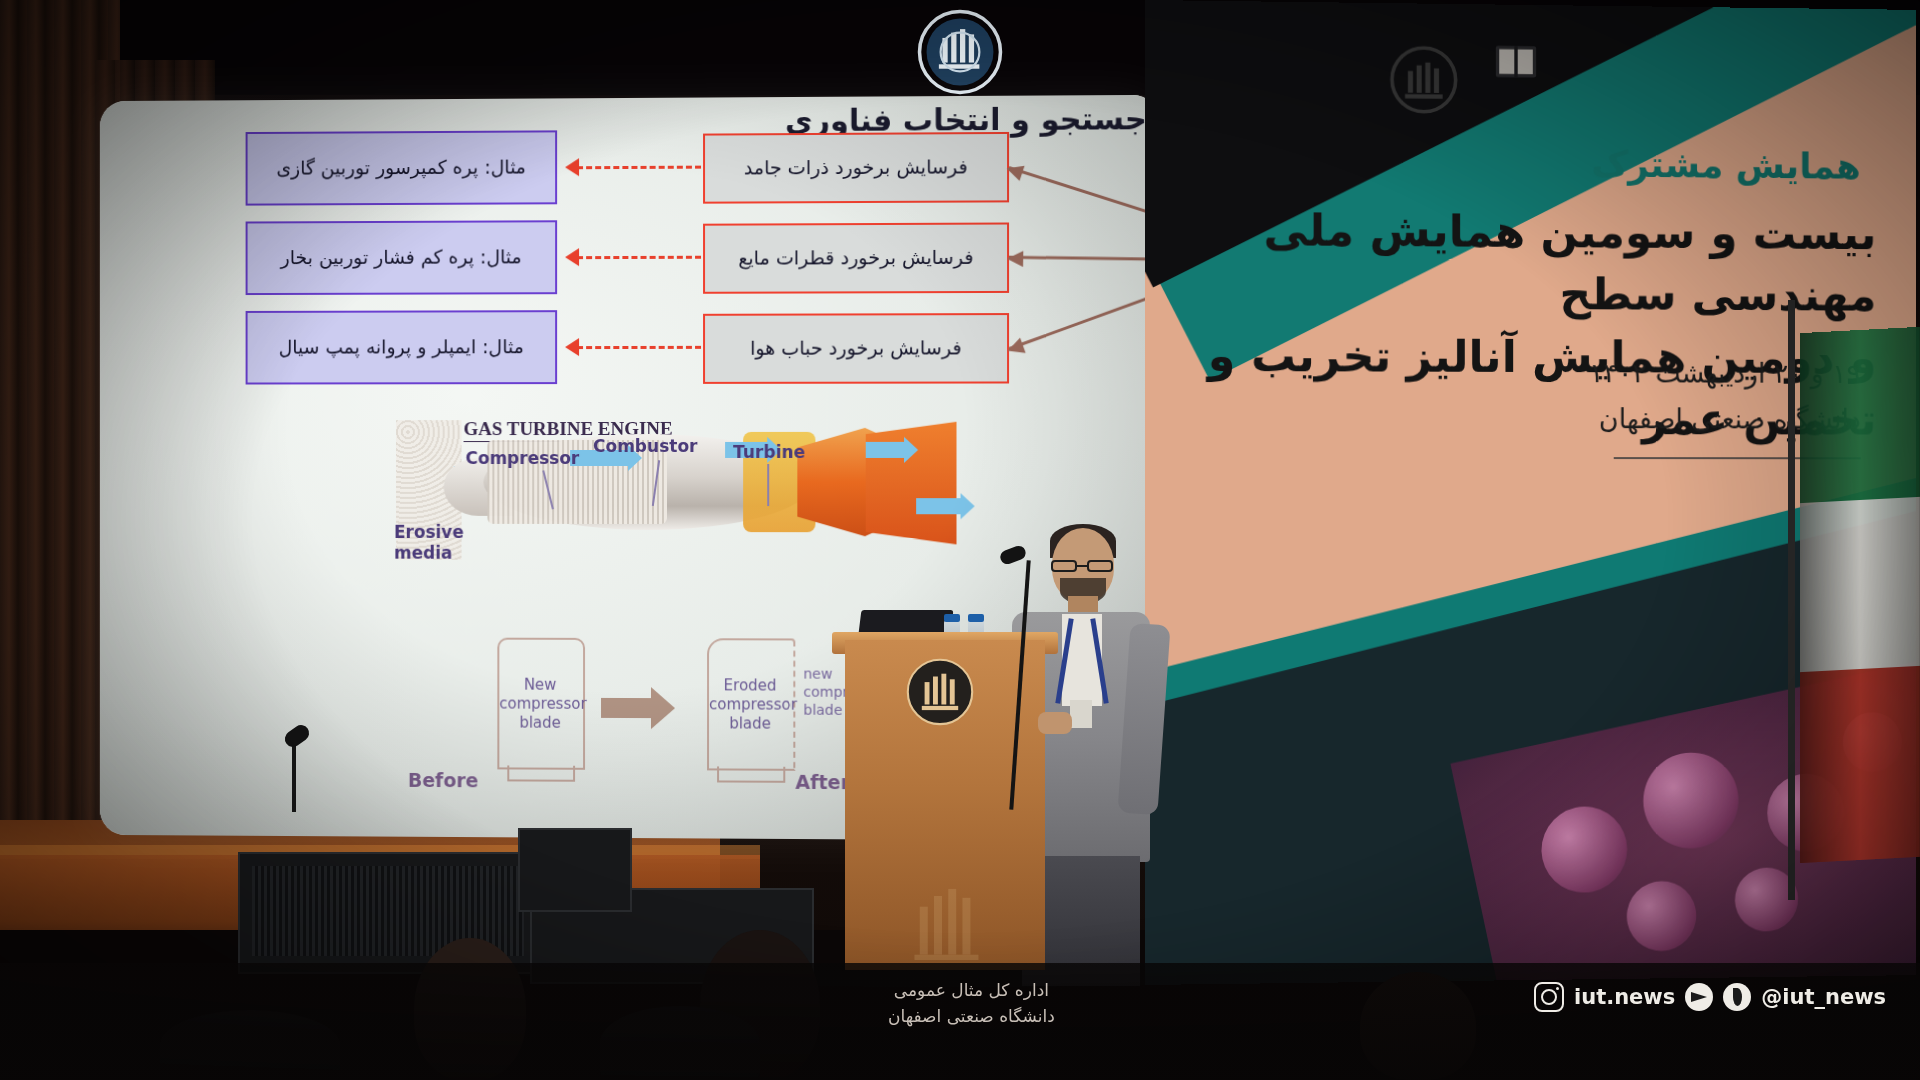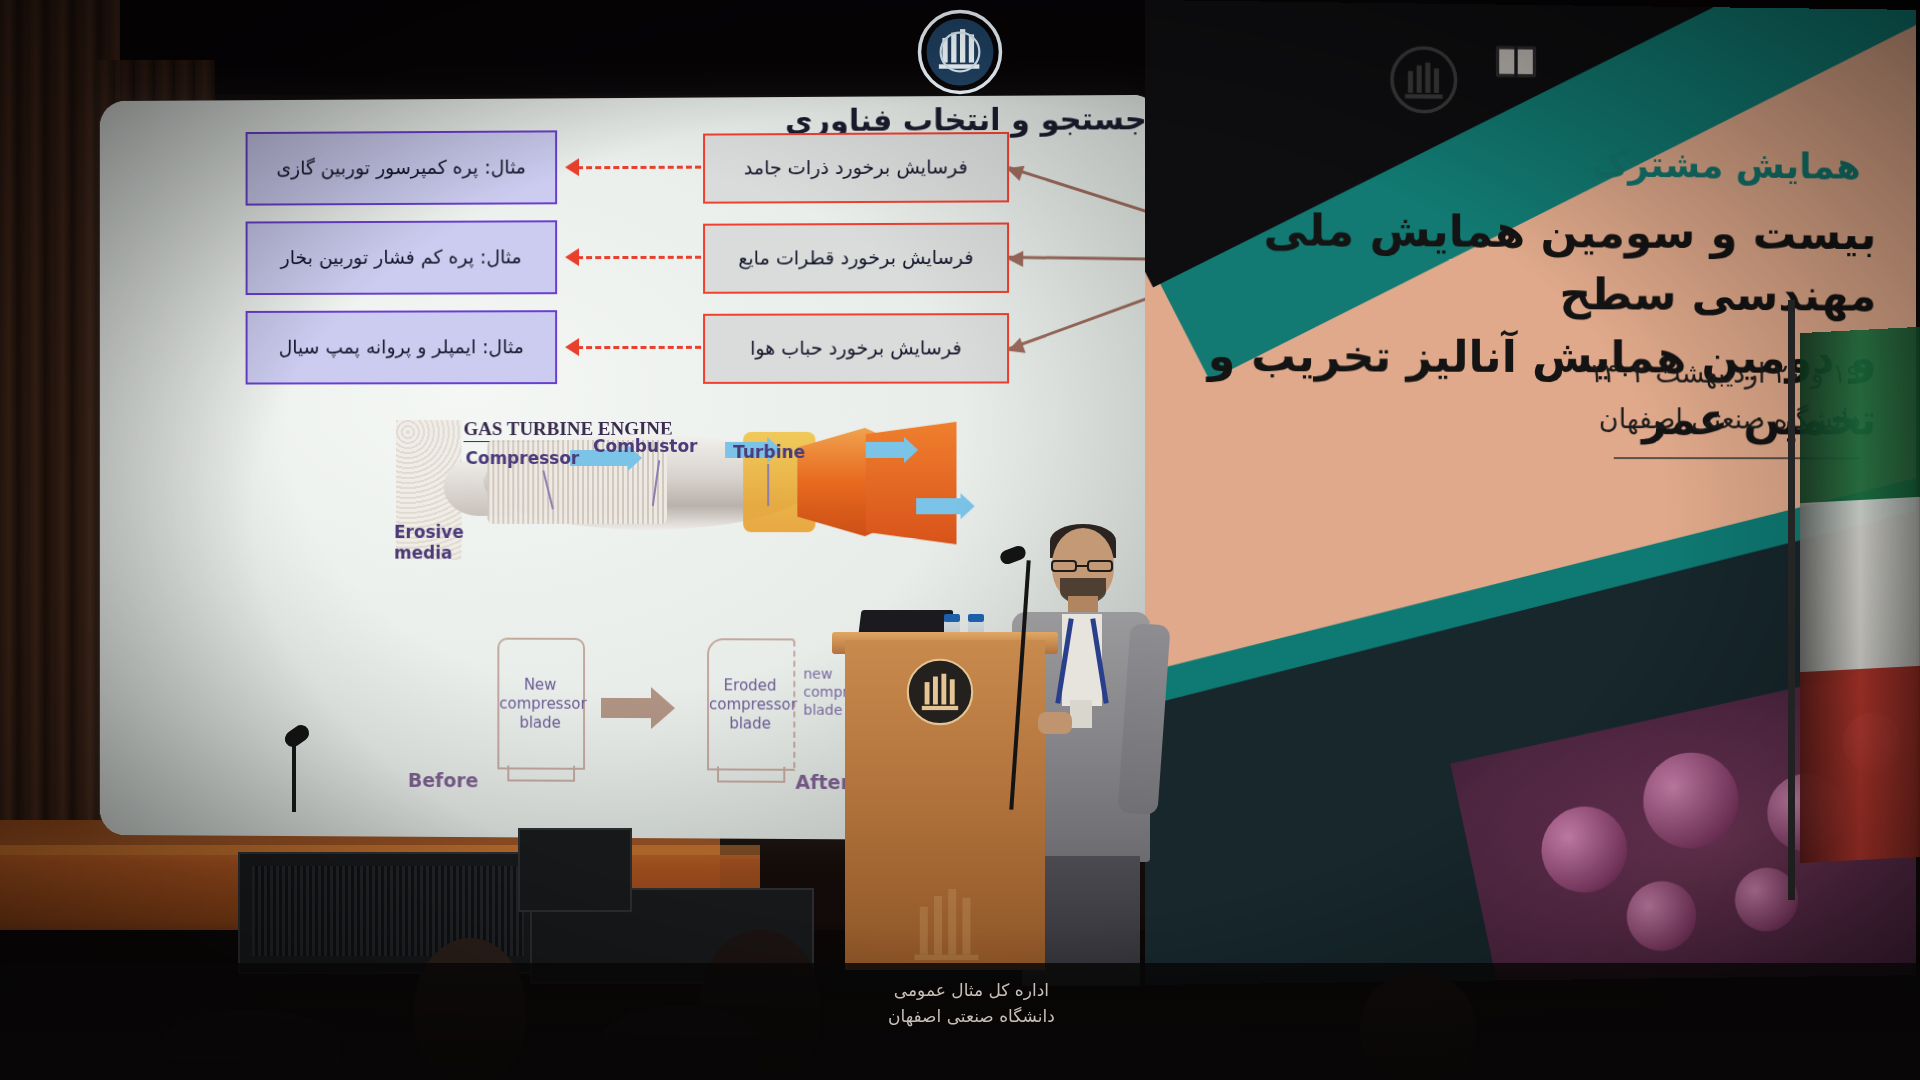--- a/index.html
+++ b/index.html
@@ -415,14 +415,21 @@
   <div class="chair" style="left:600px;top:1006px;width:160px;height:74px;"></div>
   <div class="chair" style="left:160px;top:1010px;width:180px;height:70px;"></div>
 
   <div class="vig"></div>
 
   <div class="capbar"></div>
   <div class="cap-center">
     <div>اداره کل مثال عمومی</div>
     <div>دانشگاه صنعتی اصفهان</div>
   </div>
+  <div class="cap-right">
+    <span class="soc-ig"></span>
+    <span>iut.news</span>
+    <span class="soc-tg"></span>
+    <span class="soc-ei"></span>
+    <span>@iut_news</span>
+  </div>
 
 </div>
 
 </body></html>

